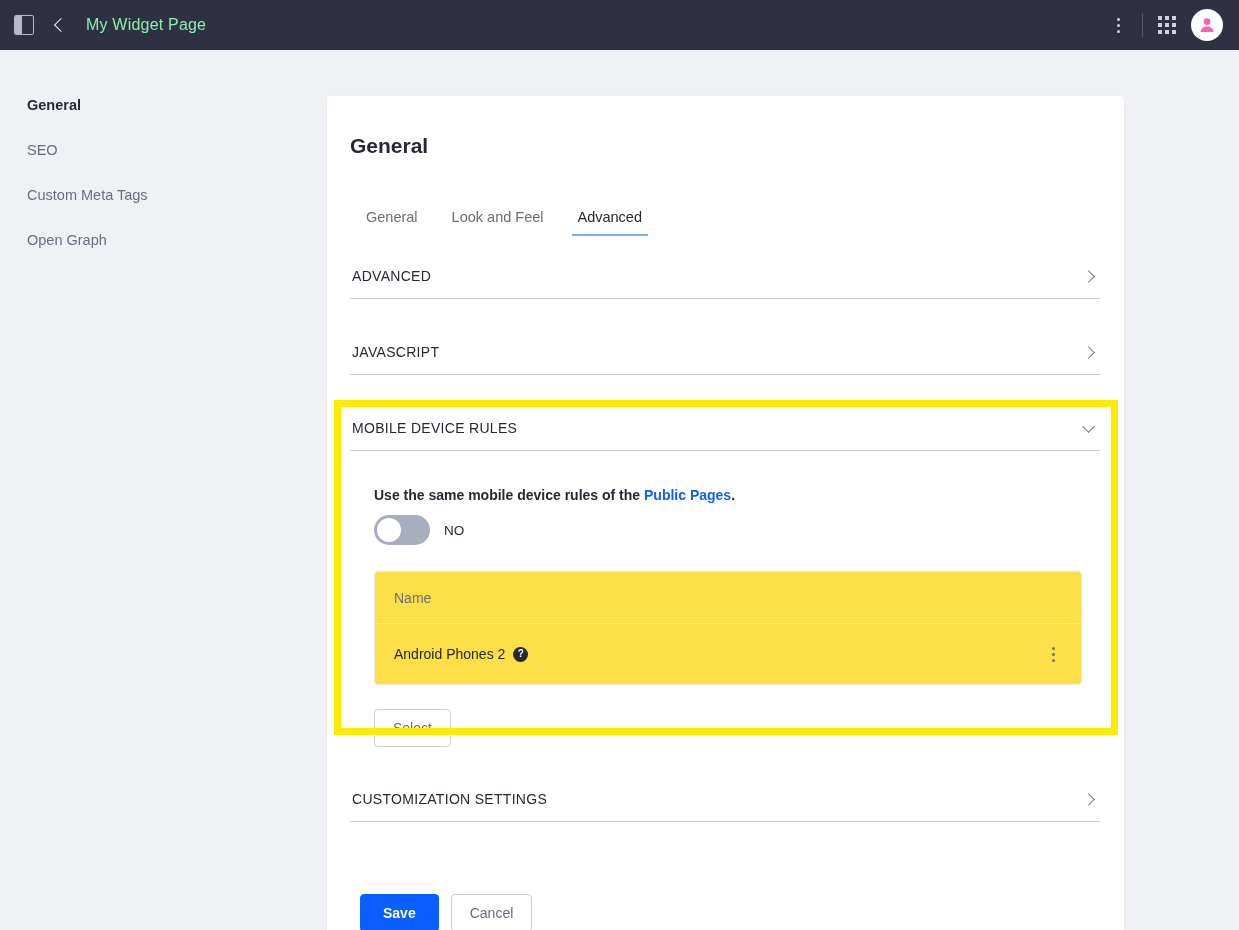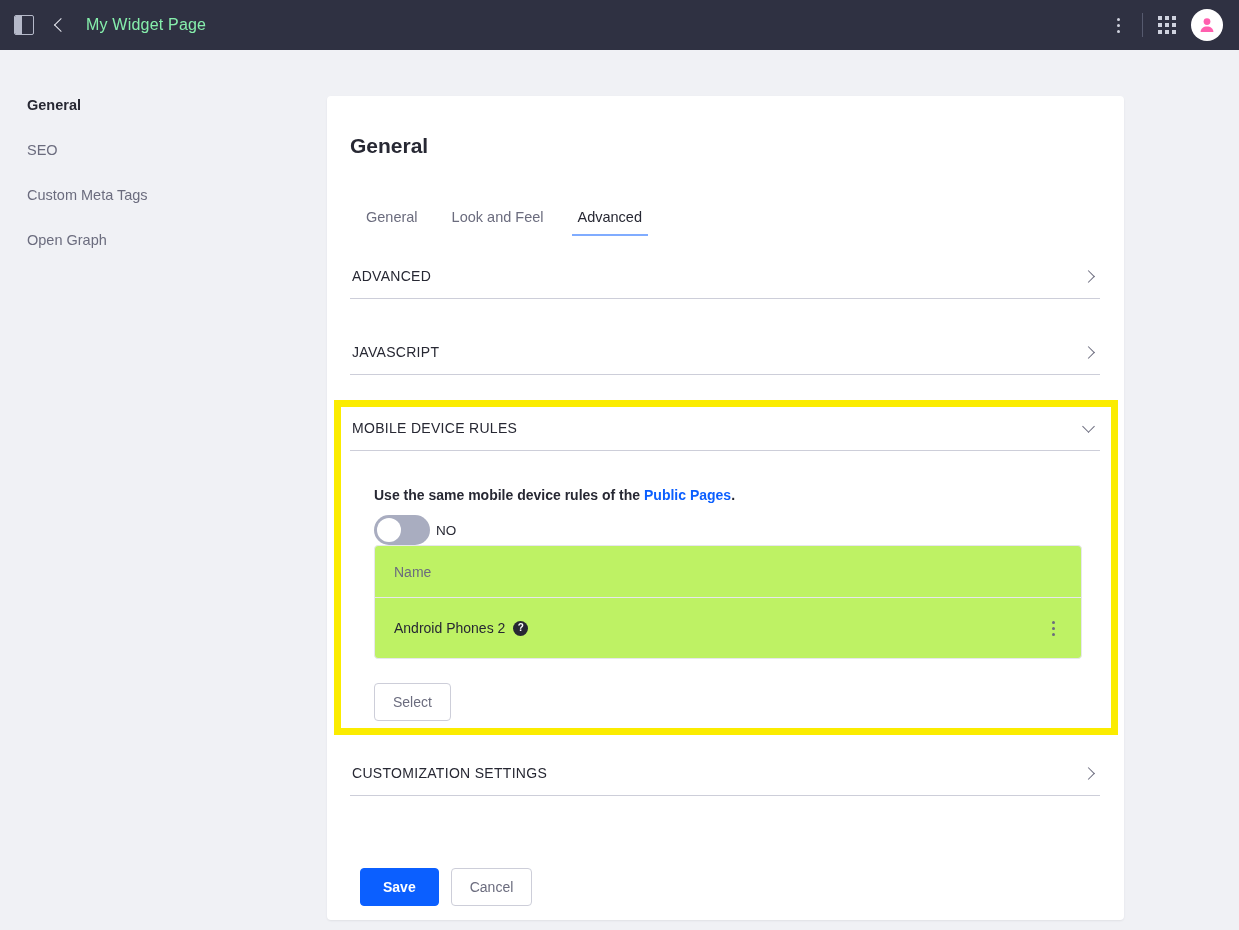--- a/index.html
+++ b/index.html
@@ -225,21 +225,21 @@
   }
   .body-text a {
     color: #0b5fff;
     text-decoration: none;
     font-weight: bold;
   }
 
   .toggle-row {
     display: flex;
     align-items: center;
-    gap: 6px;
+    gap: 14px;
     margin-top: 12px;
   }
   .toggle {
     width: 56px; height: 30px;
     border-radius: 15px;
     background: #a9adc0;
     position: relative;
     cursor: pointer;
   }
   .toggle .knob {
@@ -248,25 +248,26 @@
     width: 24px; height: 24px;
     border-radius: 50%;
     background: #ffffff;
   }
   .toggle-label {
     font-size: 13.5px;
     color: #272833;
   }
 
   .table {
+    margin-top: 26px;
     width: 708px;
     border: 1px solid #e7e7ed;
     border-radius: 4px;
     box-sizing: border-box;
-    background: #bef264;
+    background: #fde047;
   }
   .table-row {
     display: flex;
     align-items: center;
     height: 52px;
     padding: 0 18px 0 19px;
     box-sizing: border-box;
   }
   .table-row.header { border-bottom: 1px solid #e7e7ed; }
   .col-name { width: 320px; font-size: 14px; color: #6b6c7e; }

